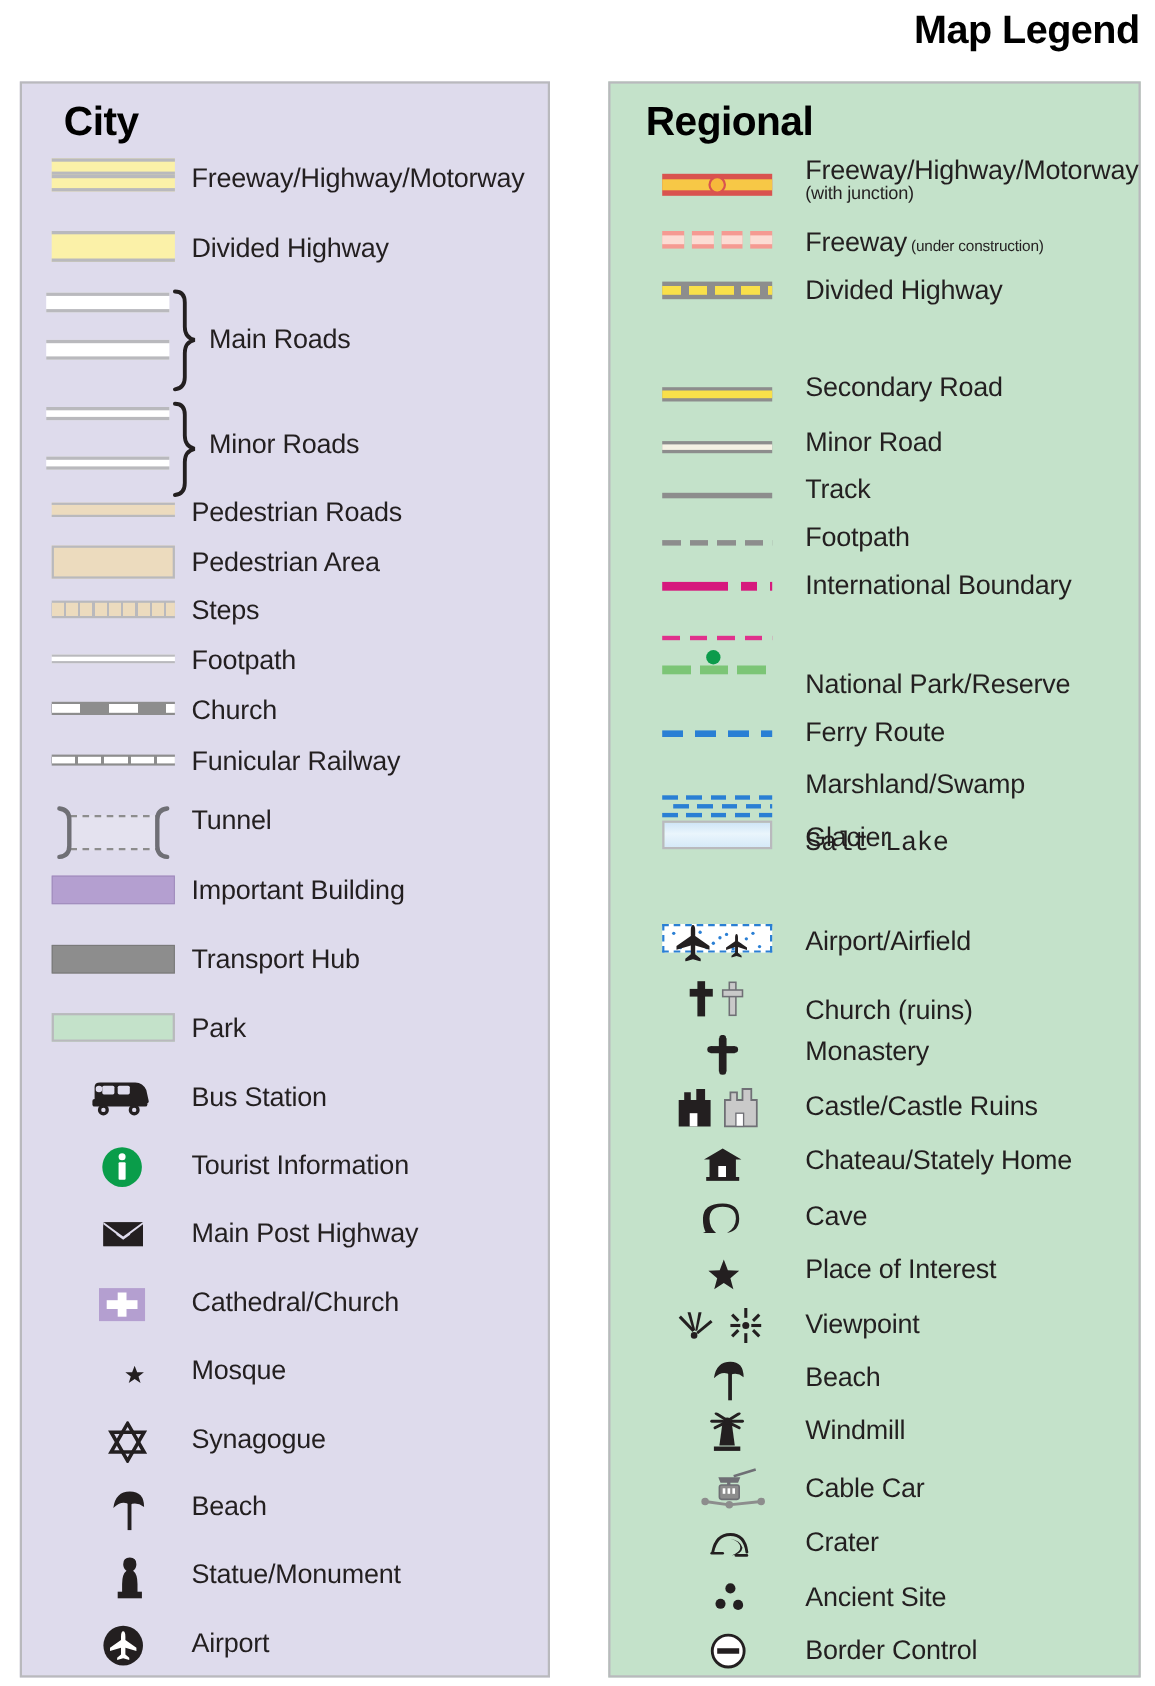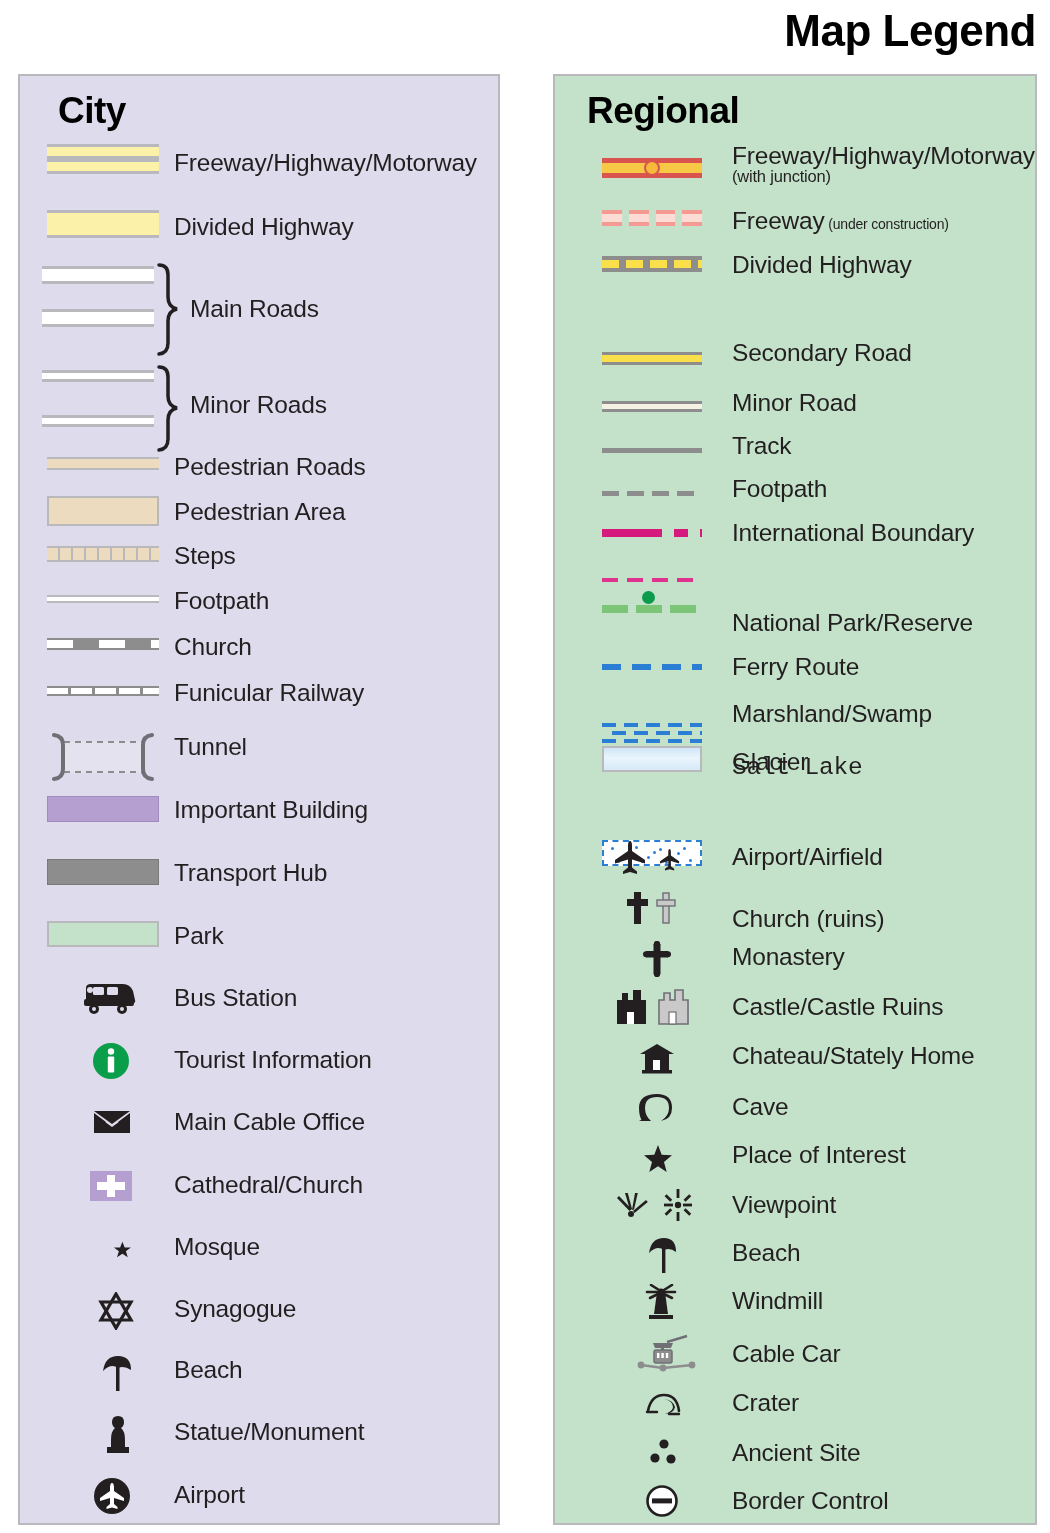--- a/index.html
+++ b/index.html
@@ -6,21 +6,21 @@
   body{
     width:1050px;height:1533px;
     background:#ffffff;
     font-family:"Liberation Sans", sans-serif;
     position:relative;
     overflow:hidden;
   }
   .title{
     position:absolute;
     right:14px; top:6px;
-    font-size:44px;
+    font-size:36px;
     font-weight:bold;
     letter-spacing:-0.5px;
     color:#000;
     font-family:"Liberation Sans", sans-serif;
   }
   .panel{
     position:absolute;
     border:2px solid #b9b9bd;
     box-sizing:border-box;
   }
@@ -254,21 +254,21 @@
 
   <div class="row">
     <div class="sym" style="left:73px;top:1033px;">
       <svg width="38" height="26" viewBox="0 0 38 26">
         <rect x="1" y="2" width="36" height="22" fill="#231f20"></rect>
         <path d="M1 2 L19 15 L37 2 L37 5 L19 18 L1 5 Z" fill="#dedbec"></path>
         <path d="M1 24 L13 13 L1 4 Z" fill="#231f20"></path>
         <path d="M37 24 L25 13 L37 4 Z" fill="#231f20"></path>
       </svg>
     </div>
-    <div class="lbl" style="left:154px;top:1032px;">Main Cable Office</div>
+    <div class="lbl" style="left:154px;top:1032px;">Main Post Highway</div>
   </div>
 
   <div class="row">
     <div class="sym" style="left:70px;top:1093px;">
       <svg width="42" height="34" viewBox="0 0 42 34">
         <rect x="0" y="2" width="42" height="30" fill="#b49fd0"></rect>
         <rect x="17" y="6" width="8" height="22" fill="#ffffff"></rect>
         <rect x="7" y="13" width="28" height="8" fill="#ffffff"></rect>
       </svg>
     </div>

